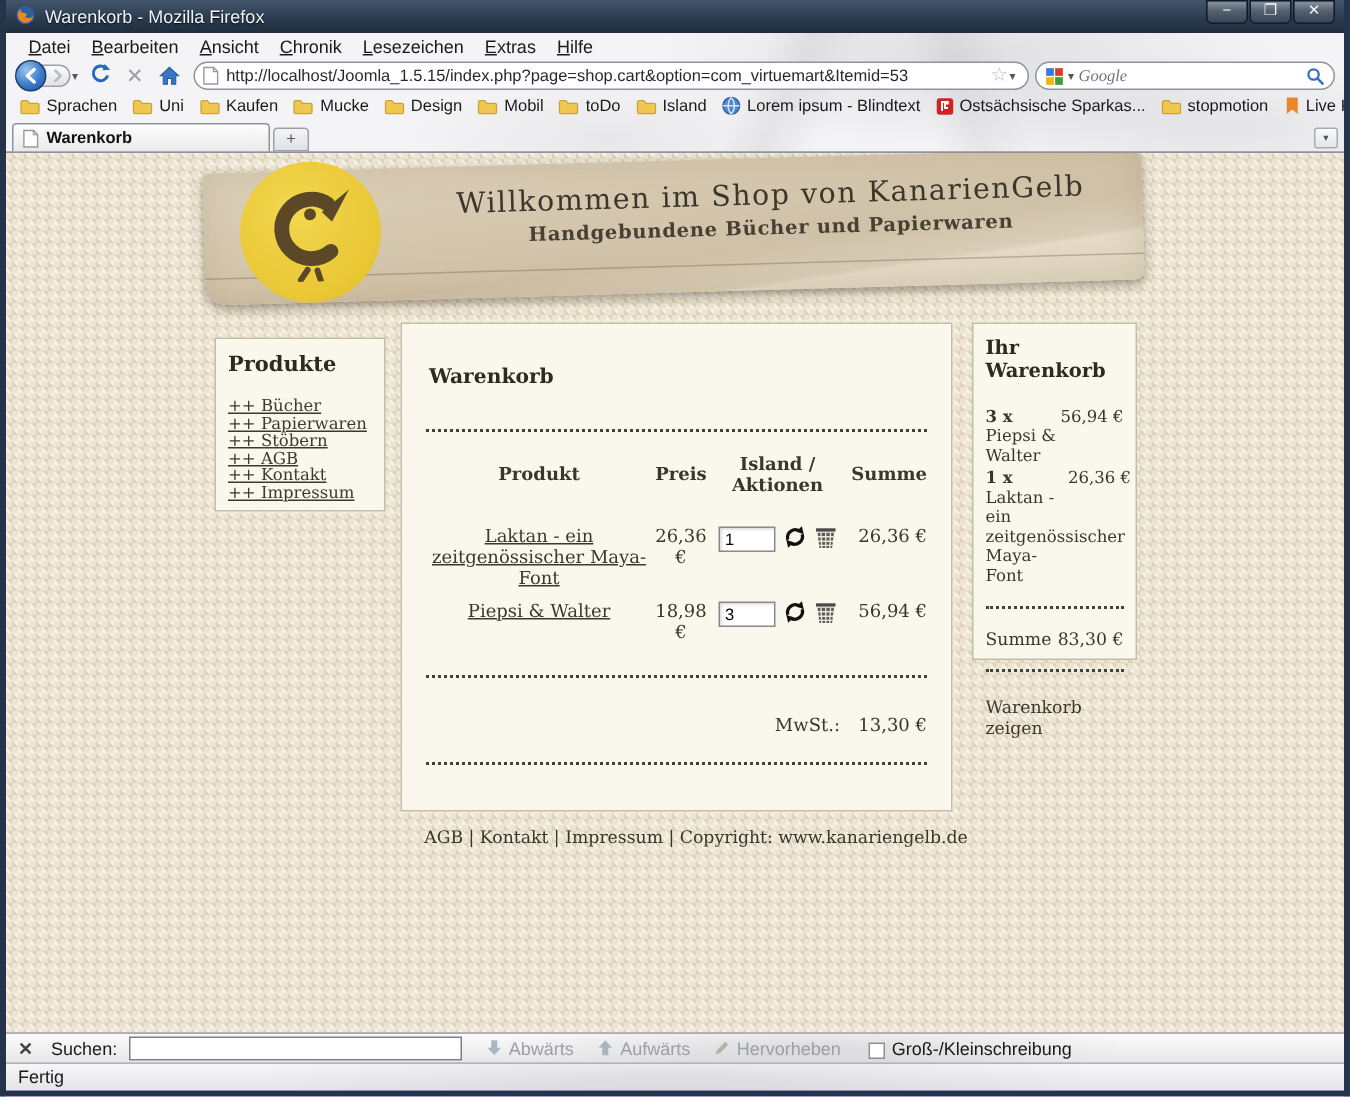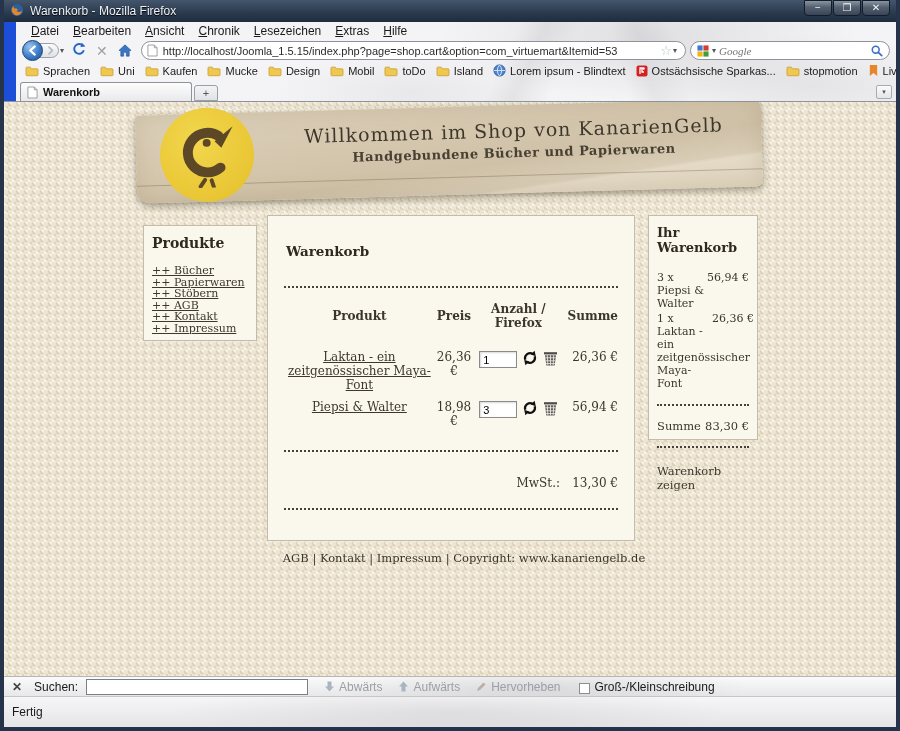--- a/index.html
+++ b/index.html
@@ -1,38 +1,37 @@
 <!DOCTYPE html>
 <html><head>
 <meta charset="utf-8">
 <style>
   * { margin:0; padding:0; box-sizing:border-box; }
   html,body { width:900px; height:731px; font-family:"Liberation Sans", sans-serif; }
   .window { width:900px; height:731px; display:flex; flex-direction:column;
     border-left:4px solid #25344a; border-right:4px solid #25344a; border-bottom:4px solid #25344a;
-    background:#1d4ed8; }
+    background:#6d28d9; }
 
   
   .titlebar { height:22px; background:linear-gradient(#44566c,#2a3a4e 60%,#1e2c3d);
     display:flex; align-items:center; padding-left:6px; color:#eef2f7; font-size:12px; flex:0 0 auto; }
   .titlebar .title { margin-left:6px; text-shadow:0 1px 1px #000; }
   .win-controls { margin-left:auto; display:flex; margin-right:6px; margin-top:-6px; }
   .win-btn { width:28px; height:16px; margin-left:1px; border:1px solid #121c28;
     border-radius:0 0 4px 4px; background:linear-gradient(#8994a2,#55606e 45%,#39455a);
     color:#f2f5fa; font-size:10px; line-height:14px; text-align:center; cursor:default; }
 
   
   .chrome { flex:0 0 auto; background:#f4f4f6;
     background-image:
       radial-gradient(ellipse 300px 90px at 72% 20%, rgba(40,40,50,0.10), transparent 70%),
       radial-gradient(ellipse 260px 70px at 90% 80%, rgba(40,40,50,0.08), transparent 70%),
       radial-gradient(ellipse 200px 60px at 45% 90%, rgba(40,40,50,0.06), transparent 70%),
       linear-gradient(115deg, transparent 55%, rgba(60,60,70,0.07) 58%, transparent 62%),
       linear-gradient(75deg, transparent 68%, rgba(60,60,70,0.06) 71%, transparent 75%);
-    margin-left: 12px;
   }
   .menubar { height:18px; display:flex; align-items:center; padding-left:8px; font-size:12px; color:#1a1a1a; }
   .menu-item { padding:0 7px; }
   .menu-item::first-letter { text-decoration:underline; }
 
   .navbar { height:21px; display:flex; align-items:center; padding:0 6px; }
   .nav-back { width:21px; height:21px; border-radius:50%; flex:0 0 auto; z-index:2;
     background:radial-gradient(circle at 35% 30%, #9cc4ef, #3c7cc9 55%, #1c4f96);
     border:1px solid #16406f; display:flex; align-items:center; justify-content:center; }
   .nav-fwd { width:22px; height:15px; margin-left:-6px; border:1px solid #9aa0a8; border-radius:0 8px 8px 0;
@@ -112,21 +111,21 @@
   .totals .trow { margin-bottom:5px; }
   .t-label { display:inline-block; }
   .t-val { display:inline-block; width:58px; text-align:right; }
   .t-bold { font-weight:bold; font-size:12.5px; }
   .hr3 { margin-top:18px; }
 
   .box-mini { left:644px; top:113px; width:110px; height:225px; padding:9px 8px; }
   .box-mini h2 { font-size:13px; margin-bottom:16px; color:#2e2a1f; }
   .mini-item { display:flex; align-items:flex-start; font-size:11px; line-height:13px; margin-bottom:2px; }
   .mini-name { width:55px; }
-  .mini-qty { font-weight:normal; }
+  .mini-qty { font-weight:bold; }
   .mini-price { margin-left:auto; white-space:nowrap; text-align:right; }
   .mini-hr1 { margin-top:14px; }
   .mini-sum { display:flex; font-size:11.5px; margin-top:13px; }
   .mini-sum .mini-price { font-size:11.5px; }
   .mini-hr2 { margin-top:13px; }
   .mini-link { display:block; margin-top:16px; font-size:11.5px; color:#3c382e; text-decoration:none; }
 
   .page-footer { position:absolute; left:276px; top:449px; width:368px; text-align:center;
     font-size:11.5px; color:#3a352c; }
 
@@ -136,21 +135,21 @@
     background-image:radial-gradient(ellipse 300px 40px at 60% 50%, rgba(40,40,50,0.10), transparent 70%),
       linear-gradient(#fafafa,#e8e8ea);
     display:flex; align-items:center; padding:0 8px; font-size:12px; color:#1a1a1a; }
   .find-close { font-weight:bold; color:#444; margin-right:12px; font-size:12px; }
   .find-input { width:222px; height:16px; border:1px solid #7a7f87; margin-left:8px; font-size:11px; padding:0 3px;
     font-family:"Liberation Sans",sans-serif; }
   .find-btn { display:flex; align-items:center; margin-left:16px; color:#9aa0a6; }
   .find-btn .txt { margin-left:4px; }
   .find-check { display:flex; align-items:flex-end; margin-left:18px; color:#1a1a1a; }
   .checkbox { width:11px; height:11px; border:1px solid #8a8f96; background:#fff; margin-right:5px; }
-  .statusbar { height:31px; flex:0 0 auto; border-top:1px solid #c5c5c5;
+  .statusbar { height:19px; flex:0 0 auto; border-top:1px solid #c5c5c5;
     background:linear-gradient(#f6f6f7,#e5e5e8);
     background-image:radial-gradient(ellipse 400px 40px at 50% 50%, rgba(40,40,50,0.08), transparent 70%),
       linear-gradient(#f6f6f7,#e5e5e8);
     display:flex; align-items:center; padding:0 8px; font-size:12px; color:#1a1a1a; }
 </style>
 </head>
 <body>
 
 <div class="window">
 
@@ -374,21 +373,21 @@
       <a href="#">++ Impressum</a>
     </div>
 
     <div class="pagebox box-cart">
       <h2>Warenkorb</h2>
       <hr class="dots hr1">
       <div class="cart-table">
         <div class="ct-row ct-head">
           <div class="ct-cell col-prod">Produkt</div>
           <div class="ct-cell col-price">Preis</div>
-          <div class="ct-cell col-qty">Anzahl / Firefox</div>
+          <div class="ct-cell col-qty">Island / Aktionen</div>
           <div class="ct-cell col-sum">Summe</div>
         </div>
         <div class="ct-row">
           <div class="ct-cell col-prod"><a href="#" class="prod-link">Laktan - ein zeitgenössischer Maya-Font</a></div>
           <div class="ct-cell col-price">26,36 €</div>
           <div class="ct-cell col-qty">
             <span class="qty-wrap">
               <input class="qty-input" type="text" value="1" style="">
               <span><svg width="16" height="16" viewBox="0 0 16 16">
                     <path d="M3.2 9.8 A5.2 5.2 0 0 1 11 4" stroke="#111" stroke-width="2.2" fill="none"></path>

